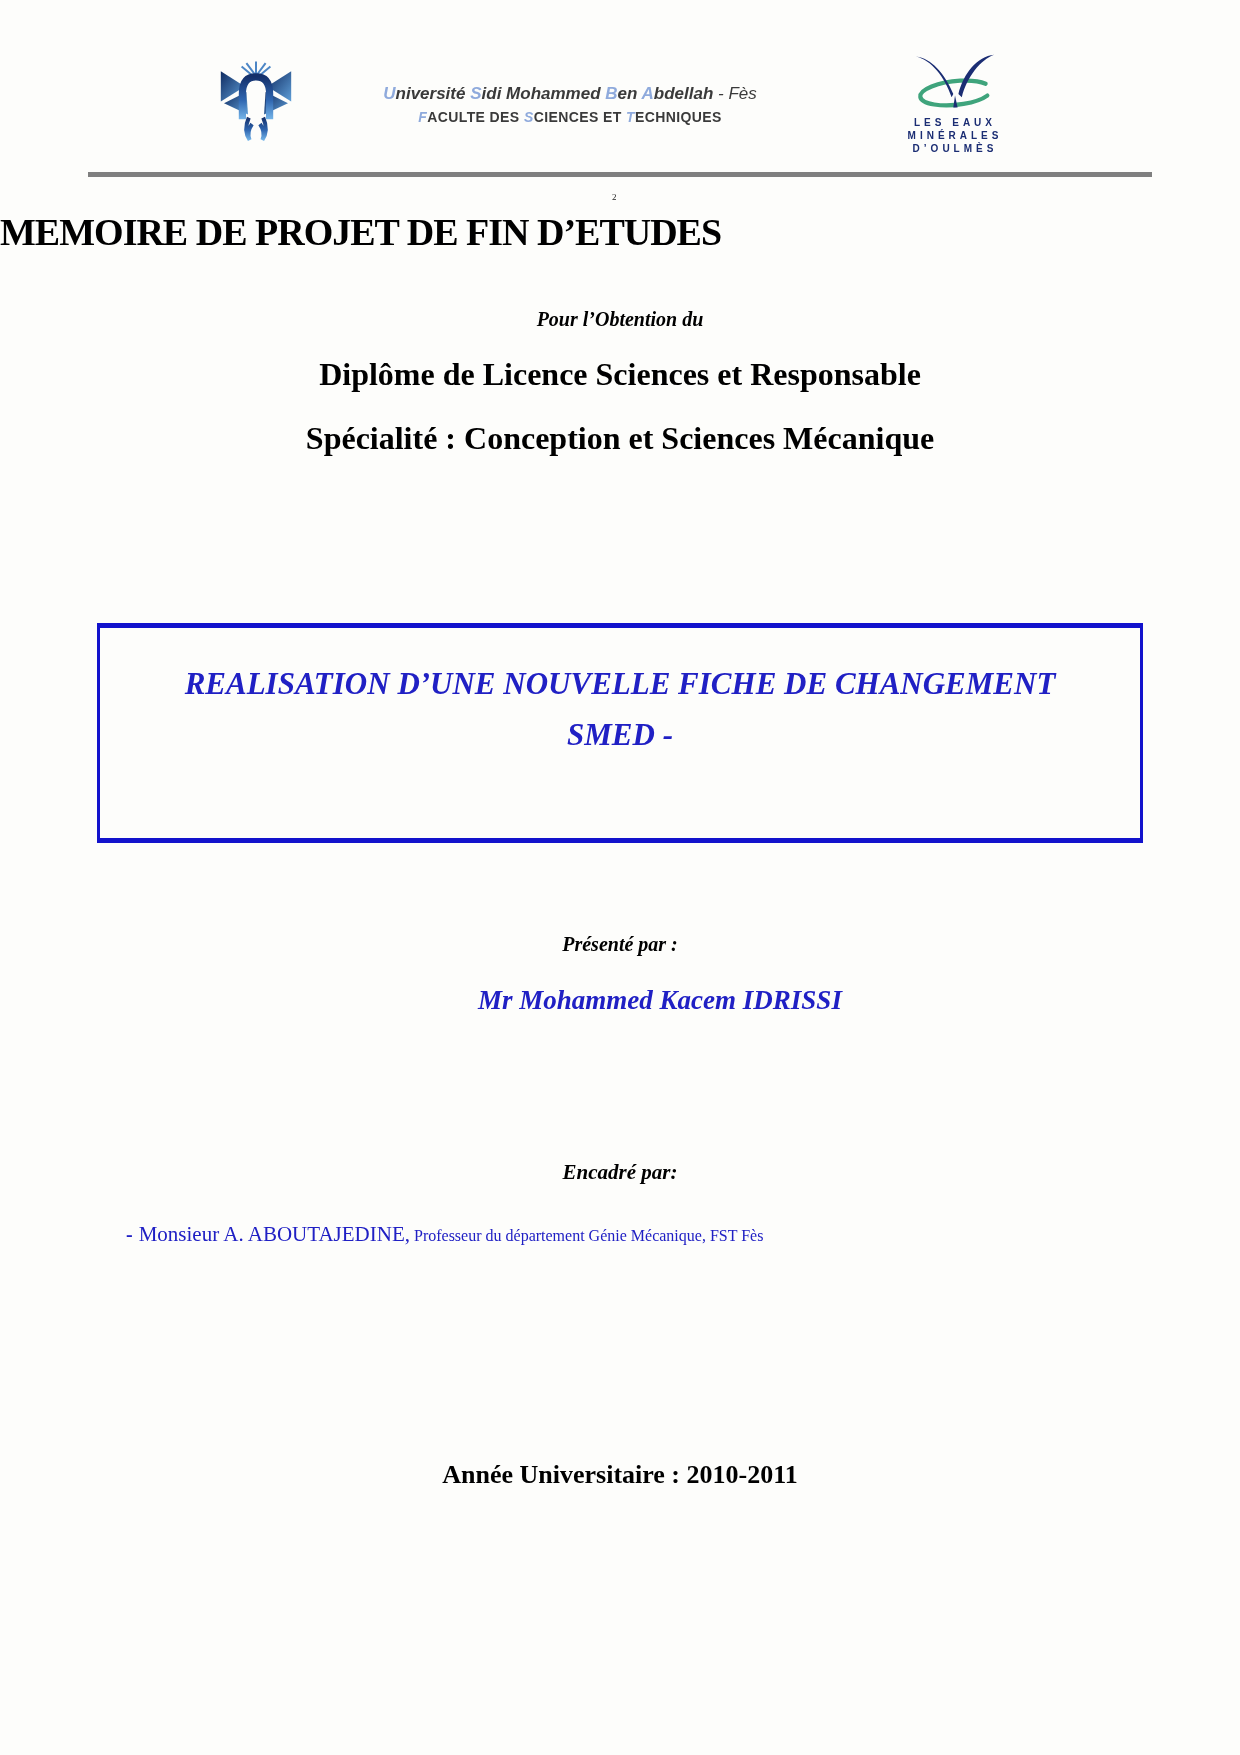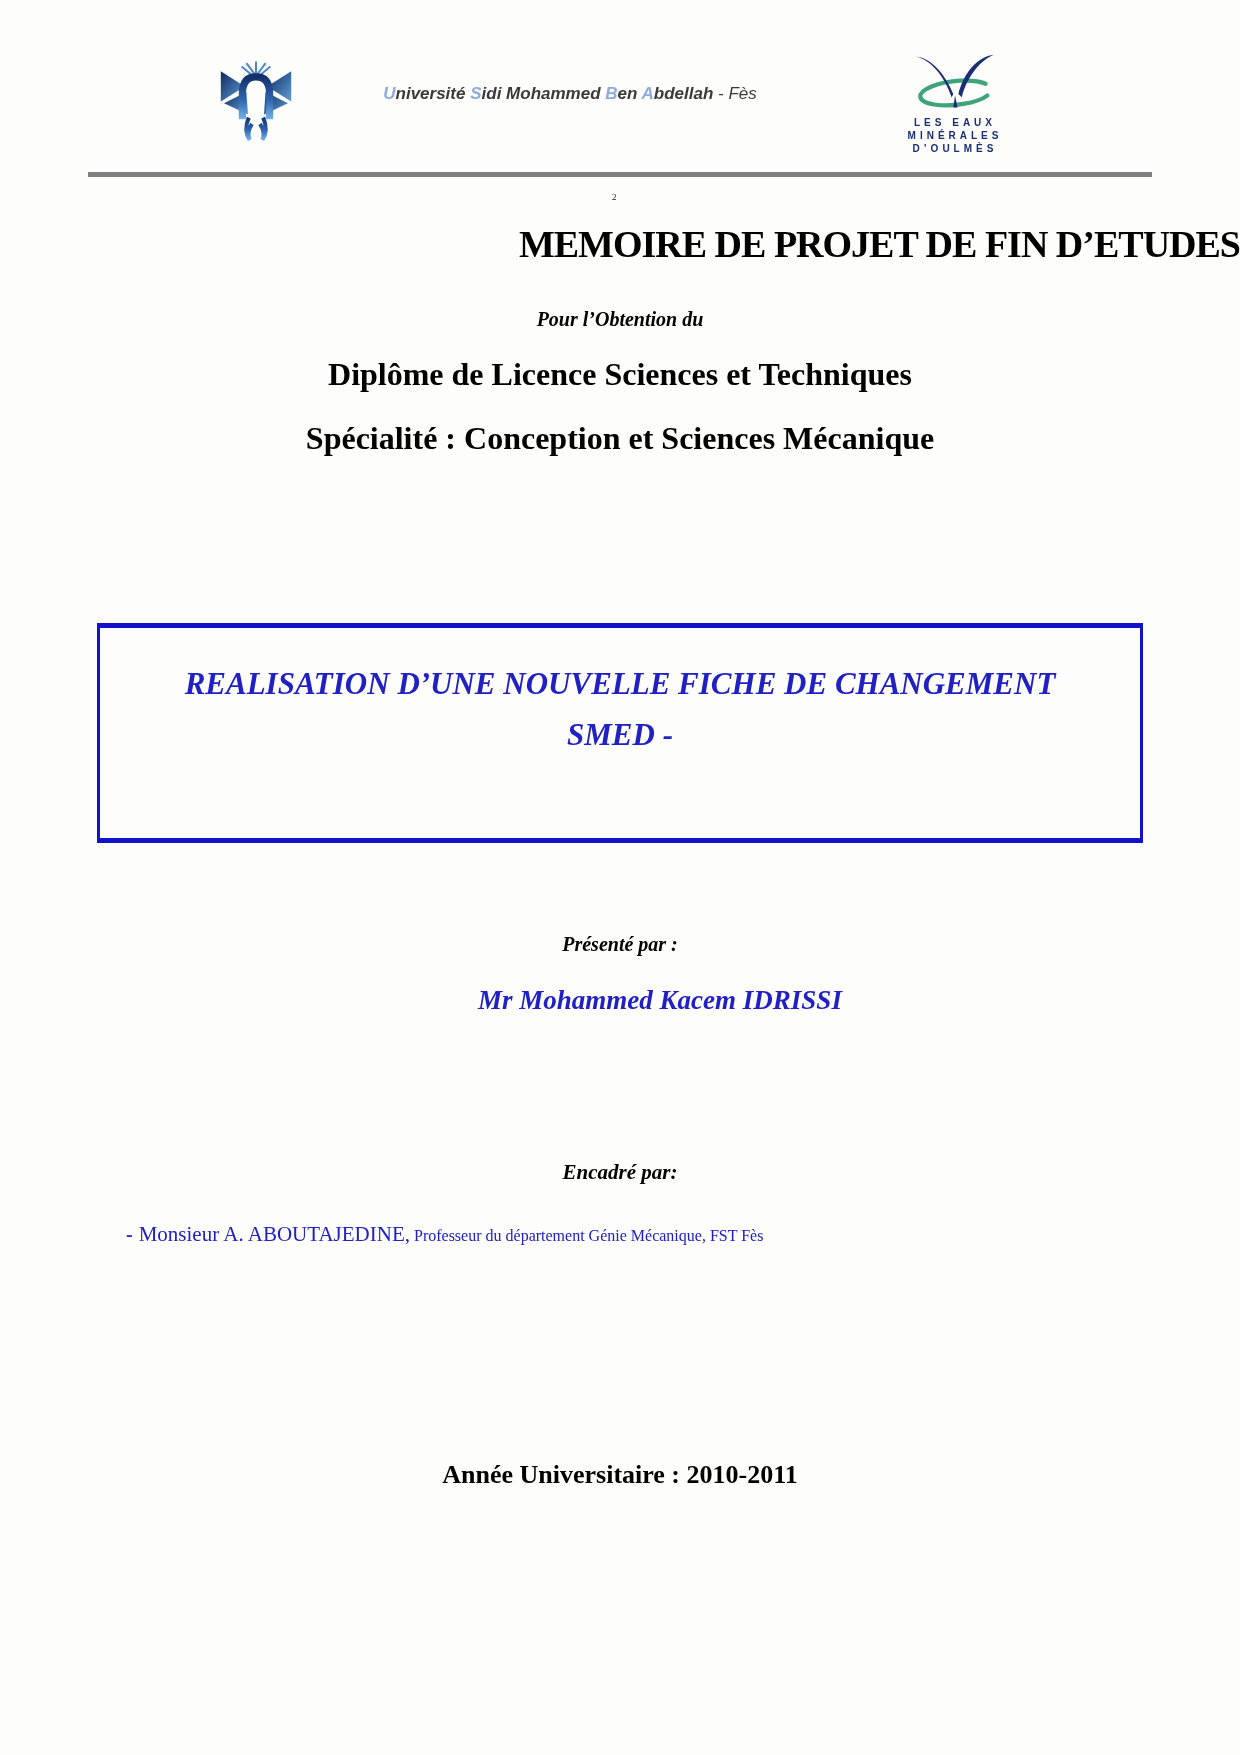--- a/index.html
+++ b/index.html
@@ -49,21 +49,21 @@
     position:absolute;left:88px;top:172px;width:1064px;height:5px;
     background:var(--rule-gray);
   }
   .superscript-mark{
     position:absolute;left:612px;top:192px;
     font-size:9px;color:#222;font-family:"Liberation Serif", serif;
   }
   
   .main-title{
     position:absolute;left:0;top:210px;width:1240px;
-    text-align:right;font-size:38px;font-weight:700;letter-spacing:-1px;margin-top:12px;
+    text-align:left;font-size:38px;font-weight:700;letter-spacing:-1px;
   }
   .for-obtaining{
     position:absolute;left:0;top:308px;width:1240px;
     text-align:center;font-size:20px;font-weight:700;font-style:italic;
   }
   .diploma-title{
     position:absolute;left:0;top:356px;width:1240px;
     text-align:center;font-size:32px;font-weight:700;
   }
   .specialty-title{
@@ -144,41 +144,42 @@
     <path d="M33,74 L33,42 Q33,21 50,21 Q67,21 67,42 L67,74" fill="none" stroke="url(#lg)" stroke-width="9"></path>
     <path d="M42,40 L58,40" stroke="url(#lg)" stroke-width="5"></path>
     <path d="M50,40 L50,88" stroke="url(#lg)" stroke-width="7"></path>
 
     <path d="M41,72 Q34,88 42,100 Q38,90 45,80" fill="none" stroke="url(#lg)" stroke-width="5"></path>
     <path d="M59,72 Q66,88 58,100 Q62,90 55,80" fill="none" stroke="url(#lg)" stroke-width="5"></path>
   </svg>
 
   <div class="header-text">
     <div class="header-line1"><span class="accent">U</span><span>niversité </span><span class="accent">S</span><span>idi Mohammed </span><span class="accent">B</span><span>en </span><span class="accent">A</span><span>bdellah</span><span class="light"> - Fès</span></div>
+    <div class="header-line2"><span class="accent italic">F</span><span>ACULTE DES </span><span class="accent italic">S</span><span>CIENCES ET </span><span class="accent italic">T</span><span>ECHNIQUES</span></div>
   </div>
 
   <div class="oulmes-logo">
     <svg class="oulmes-icon" viewBox="0 0 140 80" xmlns="http://www.w3.org/2000/svg">
       <path d="M106,42 A42,14 -6 1 0 108,56" fill="none" stroke="#3fa47c" stroke-width="5" stroke-linecap="round"></path>
       <path d="M66,58 C58,34 42,14 24,10 C42,12 58,30 68,54 Z" fill="#1b2d73"></path>
       <path d="M74,54 C80,30 96,10 116,8 C100,14 84,34 78,58 Z" fill="#1b2d73"></path>
       <path d="M70,56 L68,70 L73,70 Z" fill="#1b2d73"></path>
     </svg>
     <div class="oulmes-line">LES EAUX</div>
     <div class="oulmes-line">MINÉRALES</div>
     <div class="oulmes-line">D’OULMÈS</div>
   </div>
 
   <div class="header-rule"></div>
 
   <div class="superscript-mark">2</div>
 
   <div class="main-title">MEMOIRE DE PROJET DE FIN D’ETUDES</div>
   <div class="for-obtaining">Pour l’Obtention du</div>
-  <div class="diploma-title">Diplôme de Licence Sciences et Techniques</div>
+  <div class="diploma-title">Diplôme de Licence Sciences et Responsable</div>
   <div class="specialty-title">Spécialité : Conception et Sciences Mécanique</div>
 
   <div class="subject-box">
     <div class="subject-lines">
       <div>REALISATION D’UNE NOUVELLE FICHE DE CHANGEMENT</div>
       <div>SMED -</div>
     </div>
   </div>
 
   <div class="presented-label">Présenté par :</div>

